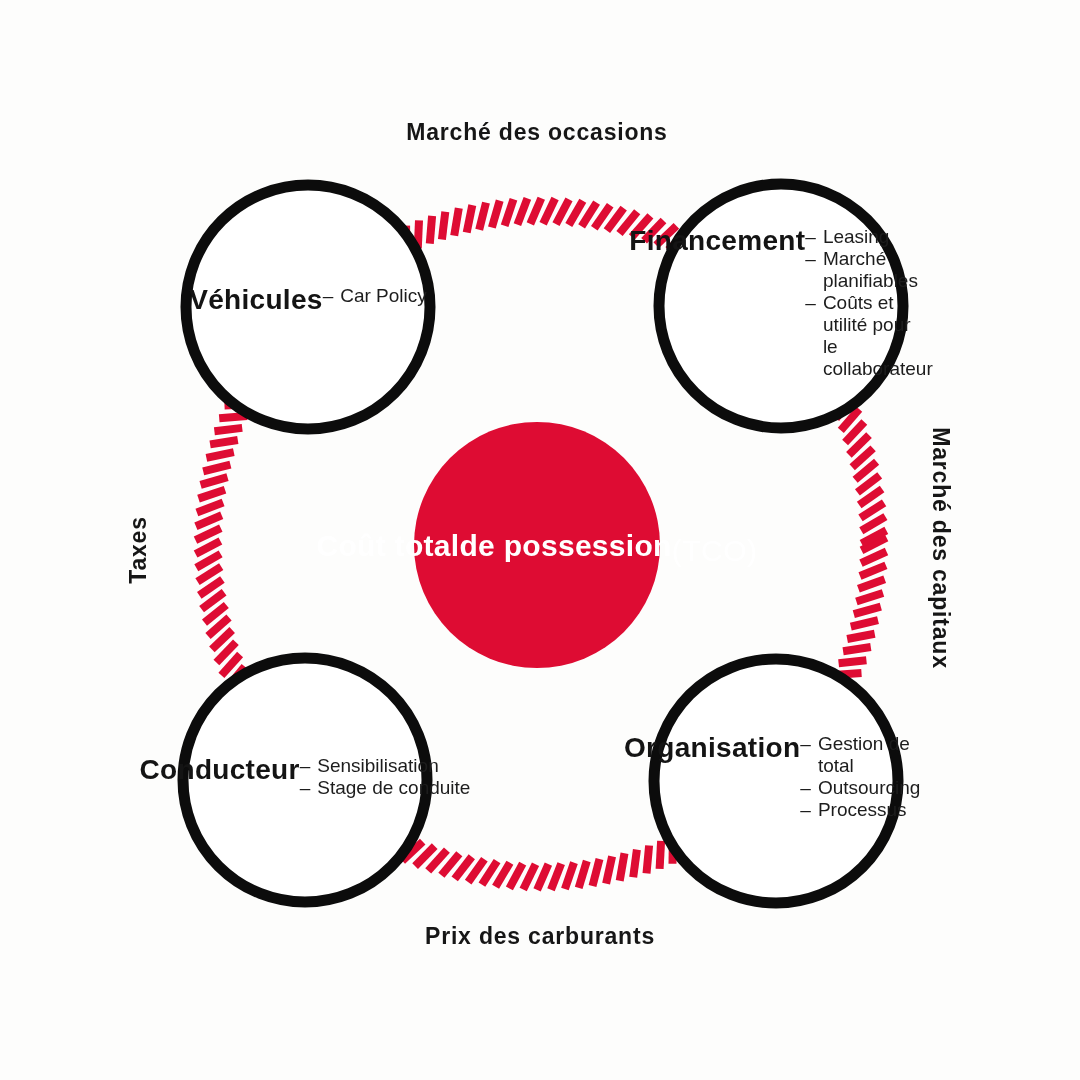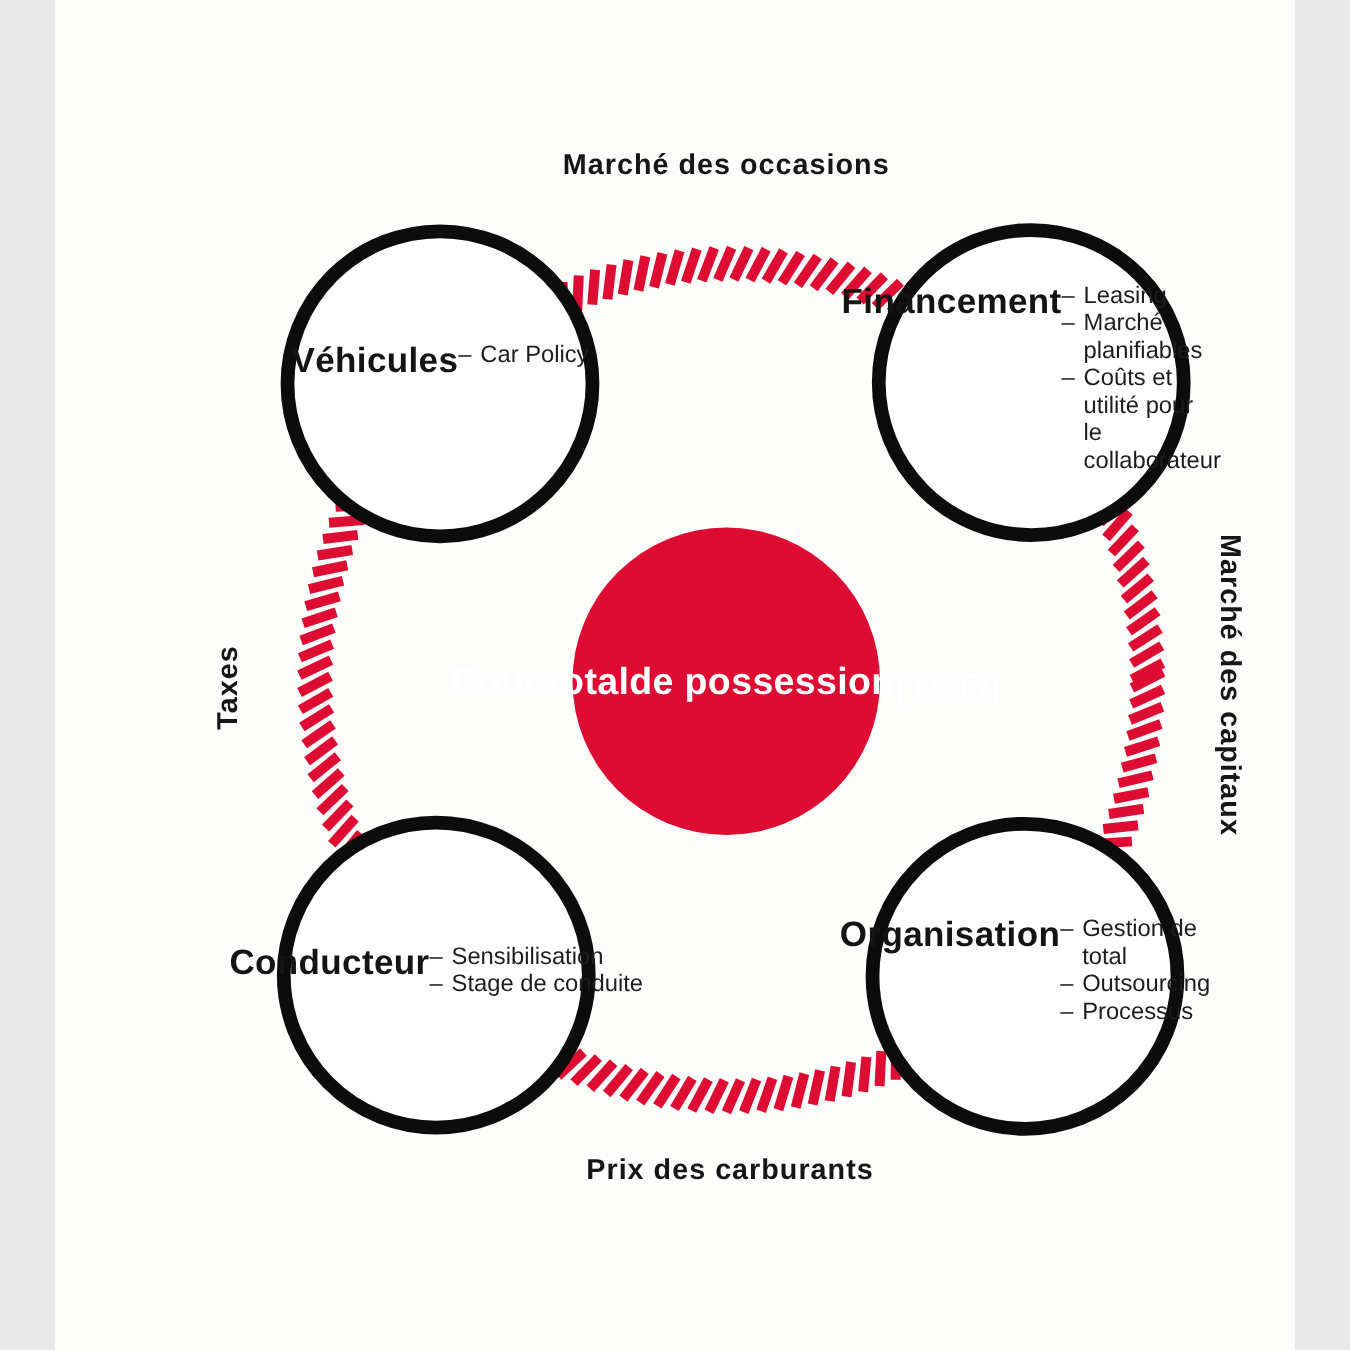--- a/index.html
+++ b/index.html
@@ -1,17 +1,17 @@
 <!DOCTYPE html>
 <html><head>
 <meta charset="utf-8">
 <style>
   html,body{margin:0;padding:0;background:#e9e9e9;}
   .canvas{
-    position:relative;width:992px;height:1080px;background:#fdfdfc;
+    position:relative;width:1080px;height:1080px;background:#fdfdfc;
     font-family:"Liberation Sans", sans-serif;color:#1a1a1a;overflow:hidden;
     margin:0 auto;
   }
   svg.ring{position:absolute;left:0;top:0;}
   .node{
     position:absolute;transform:translate(-50%,-50%);
     display:flex;flex-direction:row;align-items:flex-start;
     white-space:nowrap;
   }
   .node-title{
@@ -206,21 +206,21 @@
       <circle cx="305" cy="780" r="122" fill="#ffffff" stroke="#0c0c0c" stroke-width="11"></circle>
       <circle cx="776" cy="781" r="122" fill="#ffffff" stroke="#0c0c0c" stroke-width="11"></circle>
       <circle cx="537" cy="545" r="123" fill="#de0c33"></circle>
     </svg>
 
   <div class="outer-label" style="left:537px;top:132px;">Marché des occasions</div>
   <div class="outer-label rot-cw" style="left:940px;top:548px;">Marché des capitaux</div>
   <div class="outer-label" style="left:540px;top:936px;">Prix des carburants</div>
   <div class="outer-label rot-ccw" style="left:138px;top:550px;">Taxes</div>
 
-  <div class="node" style="left:308px;top:292px;">
+  <div class="node" style="left:308px;top:303px;">
     <div class="node-title">Véhicules</div>
     <div class="bullet-list">
         <div class="bullet">
           <span class="dash">–</span>
           <span class="btxt">Car Policy</span>
         </div>
       </div>
   </div>
 
   <div class="node" style="left:781px;top:303px;">

